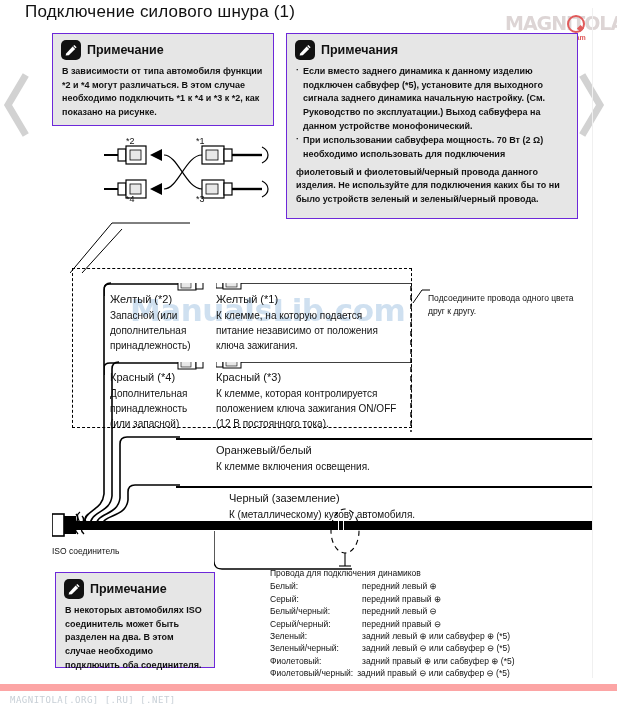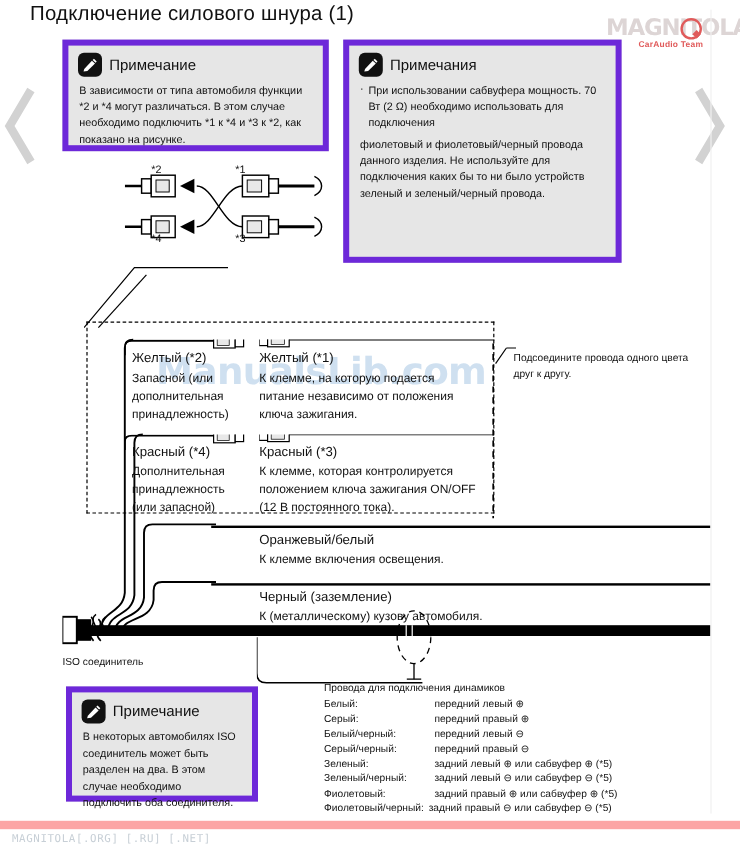--- a/index.html
+++ b/index.html
@@ -54,39 +54,40 @@
     font-family:"DejaVu Sans",sans-serif;
     font-size:31px;font-weight:bold;color:#cfe0f0;
     letter-spacing:-0.5px;white-space:nowrap;
     z-index:1;pointer-events:none;user-select:none;
   }
 
   
   .note-box{
     position:absolute;
     background:#e6e6e6;
-    border:5px solid #6d28d9;
+    border:1px solid #6d28d9;
     box-sizing:border-box;
     z-index:4;
+    font-weight:bold;
   }
   .note-head{display:flex;align-items:center;padding:6px 8px 2px 8px;}
   .note-ico{
     width:20px;height:20px;background:#111;border-radius:5px;
     display:flex;align-items:center;justify-content:center;flex:0 0 auto;
   }
   .note-ico svg{display:block;}
   .note-title{font-size:12.5px;margin-left:6px;color:#111;}
   .note-body{padding:3px 9px 7px 9px;font-size:9px;line-height:1.52;color:#111;}
   .note-body p{margin:0;}
   .note-list{margin:0;padding:0;list-style:none;}
   .note-list li{position:relative;padding-left:7px;margin-bottom:1px;}
   .note-list li:before{content:"·";position:absolute;left:0;top:-1px;}
 
   #note-left{left:52px;top:33px;width:222px;height:93px;}
-  #note-right{left:286px;top:33px;width:232px;height:186px;}
+  #note-right{left:286px;top:33px;width:292px;height:186px;}
   #note-bottom{left:55px;top:572px;width:160px;height:96px;}
 
   
   .hline{position:absolute;background:#000;height:1px;}
   .thick{background:#000;}
 
   
   .dash-box{
     position:absolute;border:1px dashed #000;box-sizing:border-box;
   }
@@ -177,20 +178,21 @@
       <span class="note-ico">
         <svg width="14" height="14" viewBox="0 0 14 14">
             <path d="M2.2 10.4 L8.6 3.6 L11.2 6.0 L4.8 12.2 L1.6 12.6 Z" fill="#fff"></path>
             <path d="M9.2 3.0 L10.3 1.9 L12.6 4.2 L11.6 5.3 Z" fill="#fff"></path>
           </svg>
       </span>
       <span class="note-title">Примечания</span>
     </div>
     <div class="note-body">
       <ul class="note-list">
+        <li>Если вместо заднего динамика к данному изделию подключен сабвуфер (*5), установите для выходного сигнала заднего динамика начальную настройку. (См. Руководство по эксплуатации.) Выход сабвуфера на данном устройстве монофонический.</li>
         <li>При использовании сабвуфера мощность. 70 Вт (2 Ω) необходимо использовать для подключения</li>
       </ul>
       <p style="margin-top:4px">фиолетовый и фиолетовый/черный провода данного изделия. Не используйте для подключения каких бы то ни было устройств зеленый и зеленый/черный провода.</p>
     </div>
   </div>
 
   <svg style="position:absolute;left:104px;top:133px;z-index:3;" width="180" height="82" viewBox="0 0 180 82">
 
     <line x1="0" y1="22" x2="14" y2="22" stroke="#000" stroke-width="2"></line>
     <line x1="0" y1="56" x2="14" y2="56" stroke="#000" stroke-width="2"></line>
@@ -296,21 +298,21 @@
     <line x1="1" y1="0" x2="1" y2="146" stroke="#000" stroke-width="1.4" stroke-dasharray="5,4"></line>
   </svg>
 
   <div class="hline" style="left:176px;top:438px;width:416px;height:1.6px;"></div>
   <div class="wire-label" style="left:216px;top:444px;width:300px;">
     <div class="wire-name">Оранжевый/белый</div>
     <div class="wire-desc">К клемме включения освещения.</div>
   </div>
 
   <div class="hline" style="left:176px;top:486px;width:416px;height:1.6px;"></div>
-  <div class="wire-label" style="left:216px;top:492px;width:300px;">
+  <div class="wire-label" style="left:229px;top:492px;width:300px;">
     <div class="wire-name">Черный (заземление)</div>
     <div class="wire-desc">К (металлическому) кузову автомобиля.</div>
   </div>
 
   <div class="hline thick" style="left:62px;top:521px;width:530px;height:9px;"></div>
 
   <svg style="position:absolute;left:328px;top:506px;z-index:6;" width="34" height="62" viewBox="0 0 34 62">
     <ellipse cx="17" cy="25" rx="14" ry="22" fill="none" stroke="#000" stroke-width="1.1" stroke-dasharray="5,4"></ellipse>
     <line x1="17" y1="47" x2="17" y2="60" stroke="#000" stroke-width="1.1"></line>
     <line x1="11" y1="60" x2="23" y2="60" stroke="#000" stroke-width="1.1"></line>

